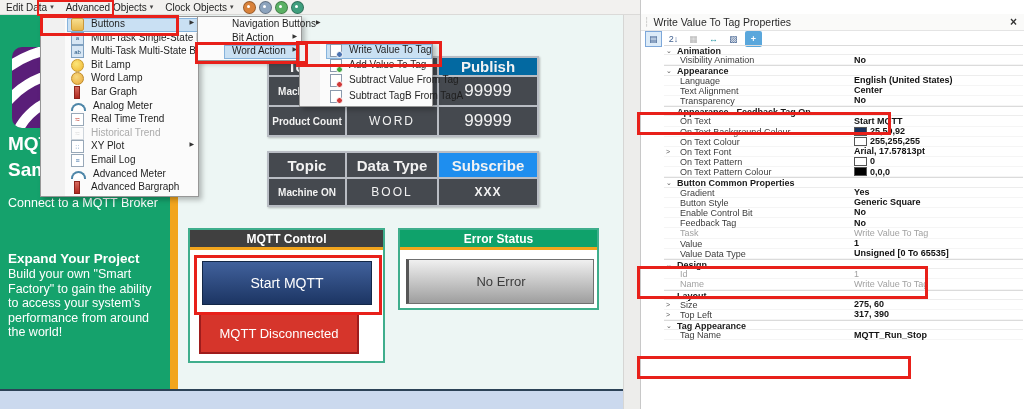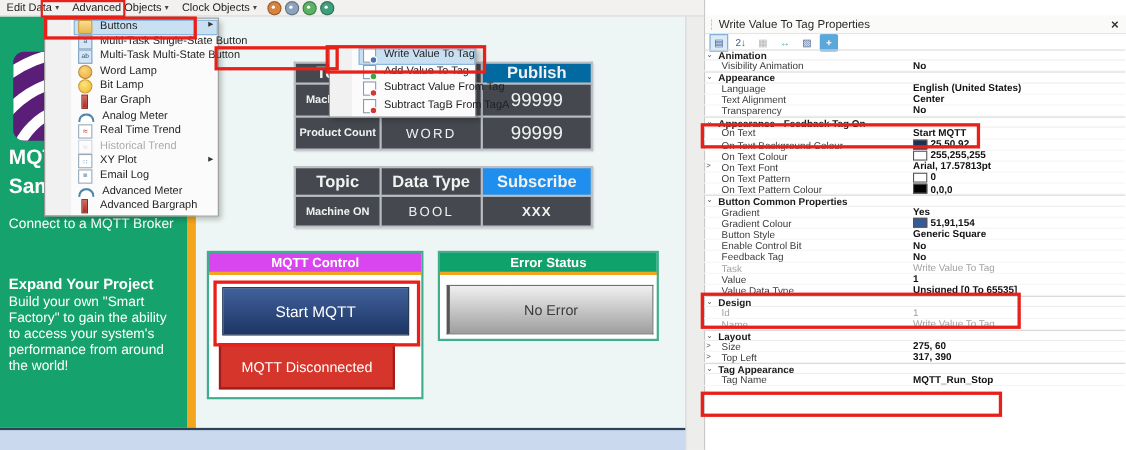--- a/index.html
+++ b/index.html
@@ -101,21 +101,21 @@
   .pclose{margin-left:auto;margin-right:8px;font-weight:bold;font-size:12px;color:#333;line-height:10px;}
   .ptools{position:absolute;left:4px;top:31px;height:15px;display:flex;gap:3px;align-items:center;}
   .tbi{width:15px;height:14px;display:flex;align-items:center;justify-content:center;
        font-size:9px;color:#3E5E8E;border:1px solid transparent;}
   .tbi.seld{border-color:#7DA7D9;background:#DCEBF8;}
   .tbi.gray{color:#B5B5B5;}
   .tbi.teal{color:#2E9AA8;}
   .tbi.plus{background:#5AA7DC;color:#fff;font-weight:bold;border-radius:2px;}
   .props-grid{position:absolute;left:640px;top:45px;width:383px;z-index:2;}
   .prow{position:relative;height:10.2px;line-height:10.4px;font-size:9px;color:#3C3C3C;
-        border-bottom:1px solid #F5F5F5;box-sizing:border-box;}
+        border-bottom:1px solid #F5F5F5;box-sizing:border-box;margin-left:24px;}
   .prow .chev{position:absolute;left:2px;top:0;font-size:7px;color:#555;}
   .pname{position:absolute;left:16px;white-space:nowrap;}
   .pval{position:absolute;left:190px;top:0;height:100%;display:flex;align-items:center;gap:3px;
         font-weight:bold;color:#121212;white-space:nowrap;}
   .prow.cat{border-top:1px solid #DBDBDB;border-bottom:1px solid #EDEDED;}
   .prow.cat .pname{left:13px;font-weight:bold;color:#1A1A1A;}
   .prow.dim .pname,.prow.dim .pval{color:#A2A2A2;font-weight:normal;}
   .swatch{width:11px;height:7px;border:1px solid #555;display:inline-block;flex:0 0 11px;}
 </style>
 </head>
@@ -172,21 +172,21 @@
     </tr>
     <tr style="height:28px">
       <td class="c1 lbl">Machine ON</td>
       <td class="c2 word">BOOL</td>
       <td class="c3 xxx">XXX</td>
     </tr>
   </tbody>
     </table>
 
   <div class="panel" style="left:188px;top:228px;width:193px;height:131px">
-    <div class="ptitle" style="background: #d946ef;">MQTT Control</div>
+    <div class="ptitle" style="background: #404040;">MQTT Control</div>
     <div class="redbox-start"></div>
     <div class="btn-start">Start MQTT</div>
     <div class="btn-disc">MQTT Disconnected</div>
   </div>
 
   <div class="panel" style="left:398px;top:228px;width:197px;height:78px">
     <div class="ptitle" style="background: rgb(15, 162, 107);">Error Status</div>
     <div class="btn-noerr">No Error</div>
   </div>
 
@@ -217,26 +217,26 @@
     </div>
     <div class="mrow">
       <span class="mic ic-1">a</span>
       <span class="mlabel">Multi-Task Single-State Button</span>
     </div>
     <div class="mrow">
       <span class="mic ic-2">ab</span>
       <span class="mlabel">Multi-Task Multi-State Button</span>
     </div>
     <div class="mrow">
+      <span class="mic ic-3"></span>
+      <span class="mlabel">Bit Lamp</span>
+    </div>
+    <div class="mrow">
       <span class="mic ic-4"></span>
       <span class="mlabel">Word Lamp</span>
-    </div>
-    <div class="mrow">
-      <span class="mic ic-3"></span>
-      <span class="mlabel">Bit Lamp</span>
     </div>
     <div class="mrow">
       <span class="mic ic-5"></span>
       <span class="mlabel">Bar Graph</span>
     </div>
     <div class="mrow">
       <span class="mic ic-6"></span>
       <span class="mlabel">Analog Meter</span>
     </div>
     <div class="mrow">
@@ -259,20 +259,34 @@
     <div class="mrow">
       <span class="mic ic-11"></span>
       <span class="mlabel">Advanced Meter</span>
     </div>
     <div class="mrow">
       <span class="mic ic-12"></span>
       <span class="mlabel">Advanced Bargraph</span>
     </div>
   </div>
 
+  <div class="menu" style="left:197px;top:16px;width:103px;z-index:21;background:#FBFBFB">
+    <div class="mrow">
+      <span class="mlabel" style="margin-left:4px">Navigation Buttons</span>
+      <span class="marrow">▶</span>
+    </div>
+    <div class="mrow">
+      <span class="mlabel" style="margin-left:4px">Bit Action</span>
+      <span class="marrow">▶</span>
+    </div>
+    <div class="mrow sel">
+      <span class="mlabel" style="margin-left:4px">Word Action</span>
+      <span class="marrow">▶</span>
+    </div>
+  </div>
 
   <div class="menu" style="left:299px;top:42px;width:132px;z-index:22;background:linear-gradient(to right,#F1F1F1 0 20px,#FBFBFB 20px)">
     <div class="mrow sel" style="height:15.2px">
       <span class="mi2-icon">
           <span class="dot d-write"></span>
         </span>
       <span class="mlabel">Write Value To Tag</span>
     </div>
     <div class="mrow" style="height:15.2px">
       <span class="mi2-icon">
@@ -383,27 +397,20 @@
       </div>
     <div class="prow cat">
         <span class="chev">⌄</span>
         <span class="pname">Button Common Properties</span>
       </div>
     <div class="prow">
         <span class="pname">Gradient</span>
         <span class="pval">Yes</span>
       </div>
     <div class="prow">
-        <span class="pname">Gradient Colour</span>
-        <span class="pval">
-          <span class="swatch" style="background: rgb(51, 91, 154);"></span>
-          <span>51,91,154</span>
-        </span>
-      </div>
-    <div class="prow">
         <span class="pname">Button Style</span>
         <span class="pval">Generic Square</span>
       </div>
     <div class="prow">
         <span class="pname">Enable Control Bit</span>
         <span class="pval">No</span>
       </div>
     <div class="prow">
         <span class="pname">Feedback Tag</span>
         <span class="pval">No</span>

